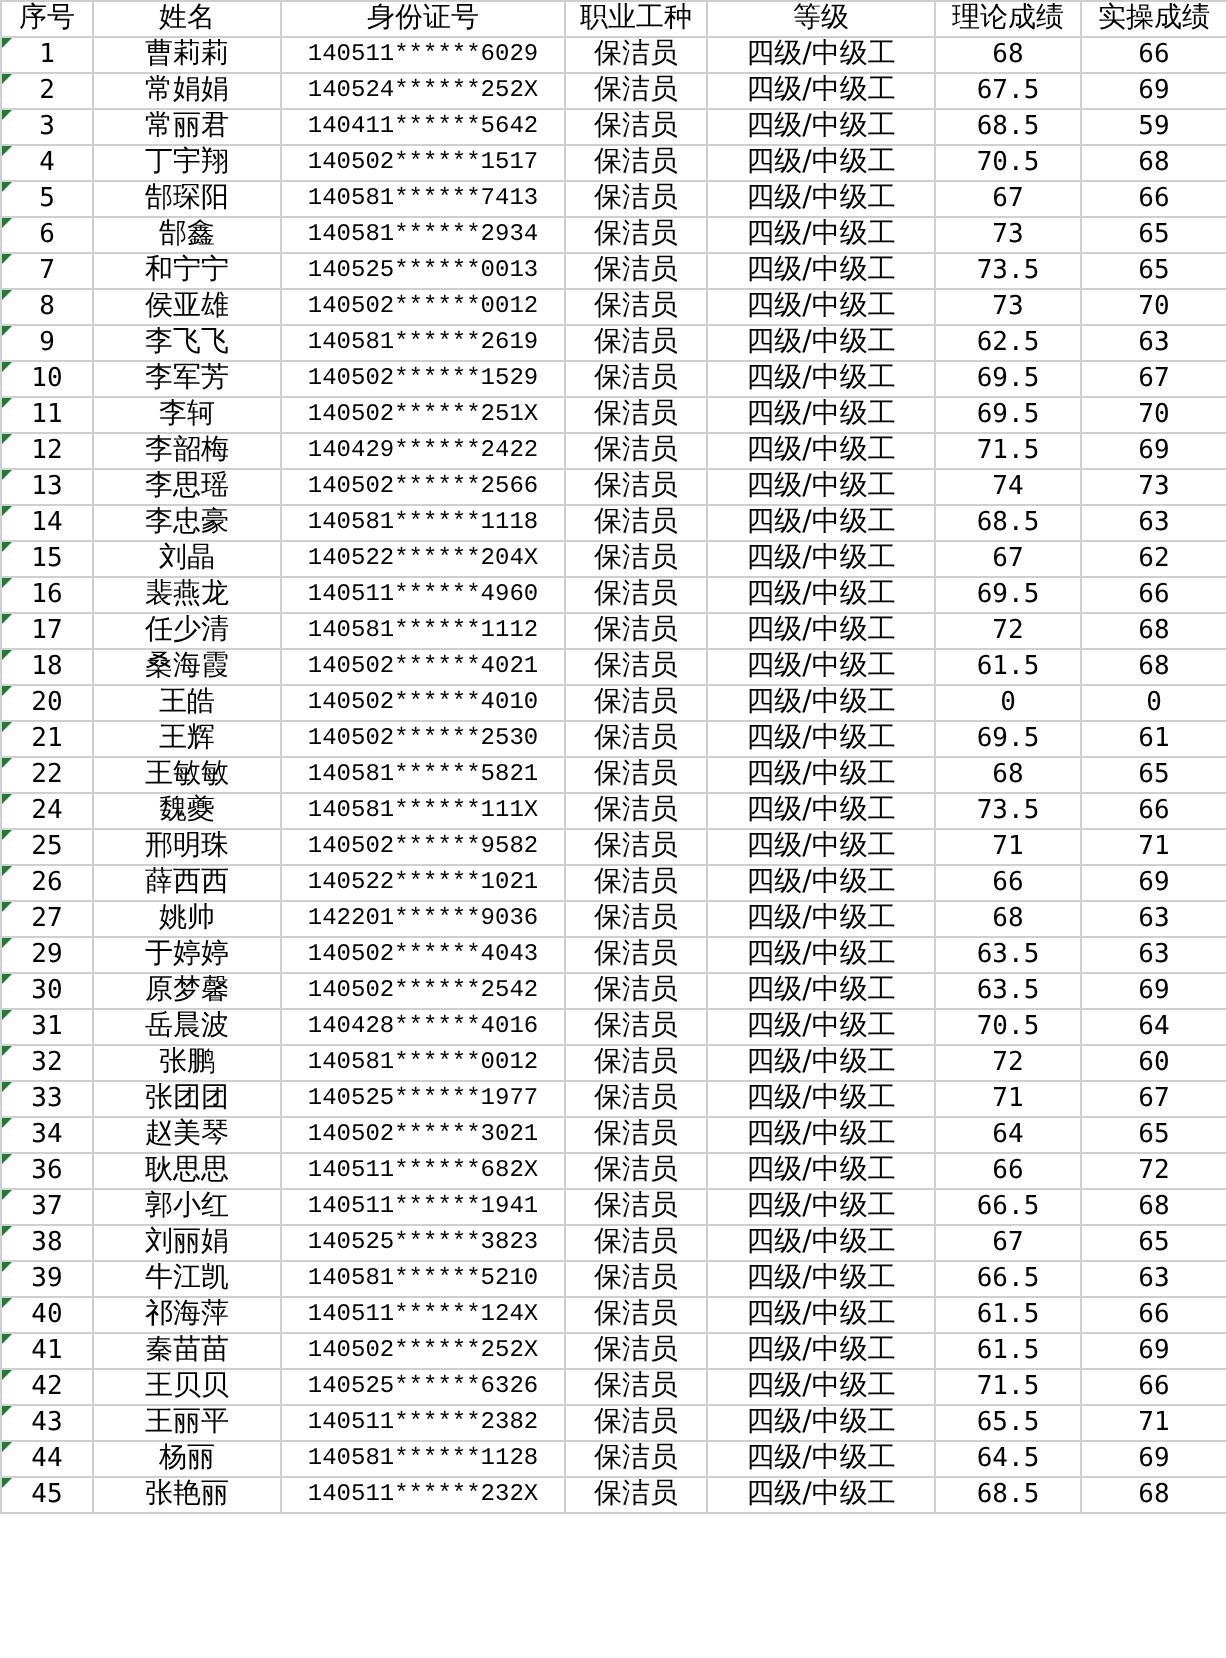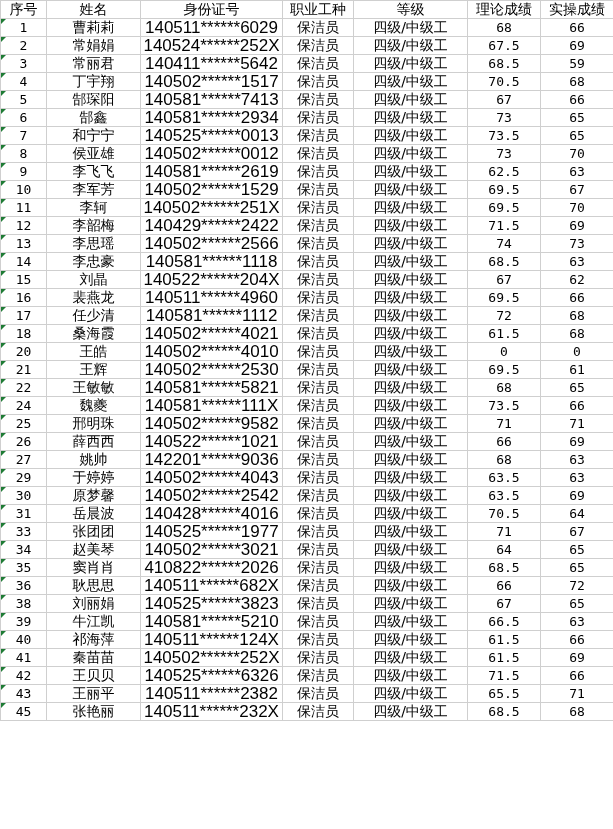--- a/index.html
+++ b/index.html
@@ -33,22 +33,22 @@
     text-align:center;
     vertical-align:middle;
     font-size:14px;
     line-height:17px;
     font-weight:normal;
     white-space:nowrap;
     overflow:hidden;
     position:relative;
   }
   td[data-name="cell-id_number"]{
-    font-family:Liberation Sans, sans-serif;
-    font-size:17px;
+    font-family:Liberation Mono, monospace;
+    font-size:12px;
     letter-spacing:0;
   }
   td[data-name="cell-index"],
   td[data-name="cell-theory_score"],
   td[data-name="cell-practical_score"]{
     font-family:"DejaVu Sans Mono",monospace;
     font-size:13px;
   }
   .err-tri{
     position:absolute;
@@ -329,56 +329,65 @@
       <tr data-name="table-row">
         <td data-name="cell-index"><span class="err-tri" data-name="error-indicator-icon"></span>31</td>
         <td data-name="cell-name">岳晨波</td>
         <td data-name="cell-id_number">140428******4016</td>
         <td data-name="cell-occupation">保洁员</td>
         <td data-name="cell-level">四级/中级工</td>
         <td data-name="cell-theory_score">70.5</td>
         <td data-name="cell-practical_score">64</td>
       </tr>
       <tr data-name="table-row">
+        <td data-name="cell-index"><span class="err-tri" data-name="error-indicator-icon"></span>32</td>
+        <td data-name="cell-name">张鹏</td>
+        <td data-name="cell-id_number">140581******0012</td>
+        <td data-name="cell-occupation">保洁员</td>
+        <td data-name="cell-level">四级/中级工</td>
+        <td data-name="cell-theory_score">72</td>
+        <td data-name="cell-practical_score">60</td>
+      </tr>
+      <tr data-name="table-row">
         <td data-name="cell-index"><span class="err-tri" data-name="error-indicator-icon"></span>33</td>
         <td data-name="cell-name">张团团</td>
         <td data-name="cell-id_number">140525******1977</td>
         <td data-name="cell-occupation">保洁员</td>
         <td data-name="cell-level">四级/中级工</td>
         <td data-name="cell-theory_score">71</td>
         <td data-name="cell-practical_score">67</td>
       </tr>
       <tr data-name="table-row">
         <td data-name="cell-index"><span class="err-tri" data-name="error-indicator-icon"></span>34</td>
         <td data-name="cell-name">赵美琴</td>
         <td data-name="cell-id_number">140502******3021</td>
         <td data-name="cell-occupation">保洁员</td>
         <td data-name="cell-level">四级/中级工</td>
         <td data-name="cell-theory_score">64</td>
         <td data-name="cell-practical_score">65</td>
       </tr>
       <tr data-name="table-row">
-        <td data-name="cell-index"><span class="err-tri" data-name="error-indicator-icon"></span>35</td>
-        <td data-name="cell-name">窦肖肖</td>
-        <td data-name="cell-id_number">410822******2026</td>
-        <td data-name="cell-occupation">保洁员</td>
-        <td data-name="cell-level">四级/中级工</td>
-        <td data-name="cell-theory_score">68.5</td>
-        <td data-name="cell-practical_score">65</td>
-      </tr>
-      <tr data-name="table-row">
         <td data-name="cell-index"><span class="err-tri" data-name="error-indicator-icon"></span>36</td>
         <td data-name="cell-name">耿思思</td>
         <td data-name="cell-id_number">140511******682X</td>
         <td data-name="cell-occupation">保洁员</td>
         <td data-name="cell-level">四级/中级工</td>
         <td data-name="cell-theory_score">66</td>
         <td data-name="cell-practical_score">72</td>
       </tr>
       <tr data-name="table-row">
+        <td data-name="cell-index"><span class="err-tri" data-name="error-indicator-icon"></span>37</td>
+        <td data-name="cell-name">郭小红</td>
+        <td data-name="cell-id_number">140511******1941</td>
+        <td data-name="cell-occupation">保洁员</td>
+        <td data-name="cell-level">四级/中级工</td>
+        <td data-name="cell-theory_score">66.5</td>
+        <td data-name="cell-practical_score">68</td>
+      </tr>
+      <tr data-name="table-row">
         <td data-name="cell-index"><span class="err-tri" data-name="error-indicator-icon"></span>38</td>
         <td data-name="cell-name">刘丽娟</td>
         <td data-name="cell-id_number">140525******3823</td>
         <td data-name="cell-occupation">保洁员</td>
         <td data-name="cell-level">四级/中级工</td>
         <td data-name="cell-theory_score">67</td>
         <td data-name="cell-practical_score">65</td>
       </tr>
       <tr data-name="table-row">
         <td data-name="cell-index"><span class="err-tri" data-name="error-indicator-icon"></span>39</td>
@@ -417,20 +426,29 @@
         <td data-name="cell-practical_score">66</td>
       </tr>
       <tr data-name="table-row">
         <td data-name="cell-index"><span class="err-tri" data-name="error-indicator-icon"></span>43</td>
         <td data-name="cell-name">王丽平</td>
         <td data-name="cell-id_number">140511******2382</td>
         <td data-name="cell-occupation">保洁员</td>
         <td data-name="cell-level">四级/中级工</td>
         <td data-name="cell-theory_score">65.5</td>
         <td data-name="cell-practical_score">71</td>
+      </tr>
+      <tr data-name="table-row">
+        <td data-name="cell-index"><span class="err-tri" data-name="error-indicator-icon"></span>44</td>
+        <td data-name="cell-name">杨丽</td>
+        <td data-name="cell-id_number">140581******1128</td>
+        <td data-name="cell-occupation">保洁员</td>
+        <td data-name="cell-level">四级/中级工</td>
+        <td data-name="cell-theory_score">64.5</td>
+        <td data-name="cell-practical_score">69</td>
       </tr>
       <tr data-name="table-row">
         <td data-name="cell-index"><span class="err-tri" data-name="error-indicator-icon"></span>45</td>
         <td data-name="cell-name">张艳丽</td>
         <td data-name="cell-id_number">140511******232X</td>
         <td data-name="cell-occupation">保洁员</td>
         <td data-name="cell-level">四级/中级工</td>
         <td data-name="cell-theory_score">68.5</td>
         <td data-name="cell-practical_score">68</td>
       </tr>

